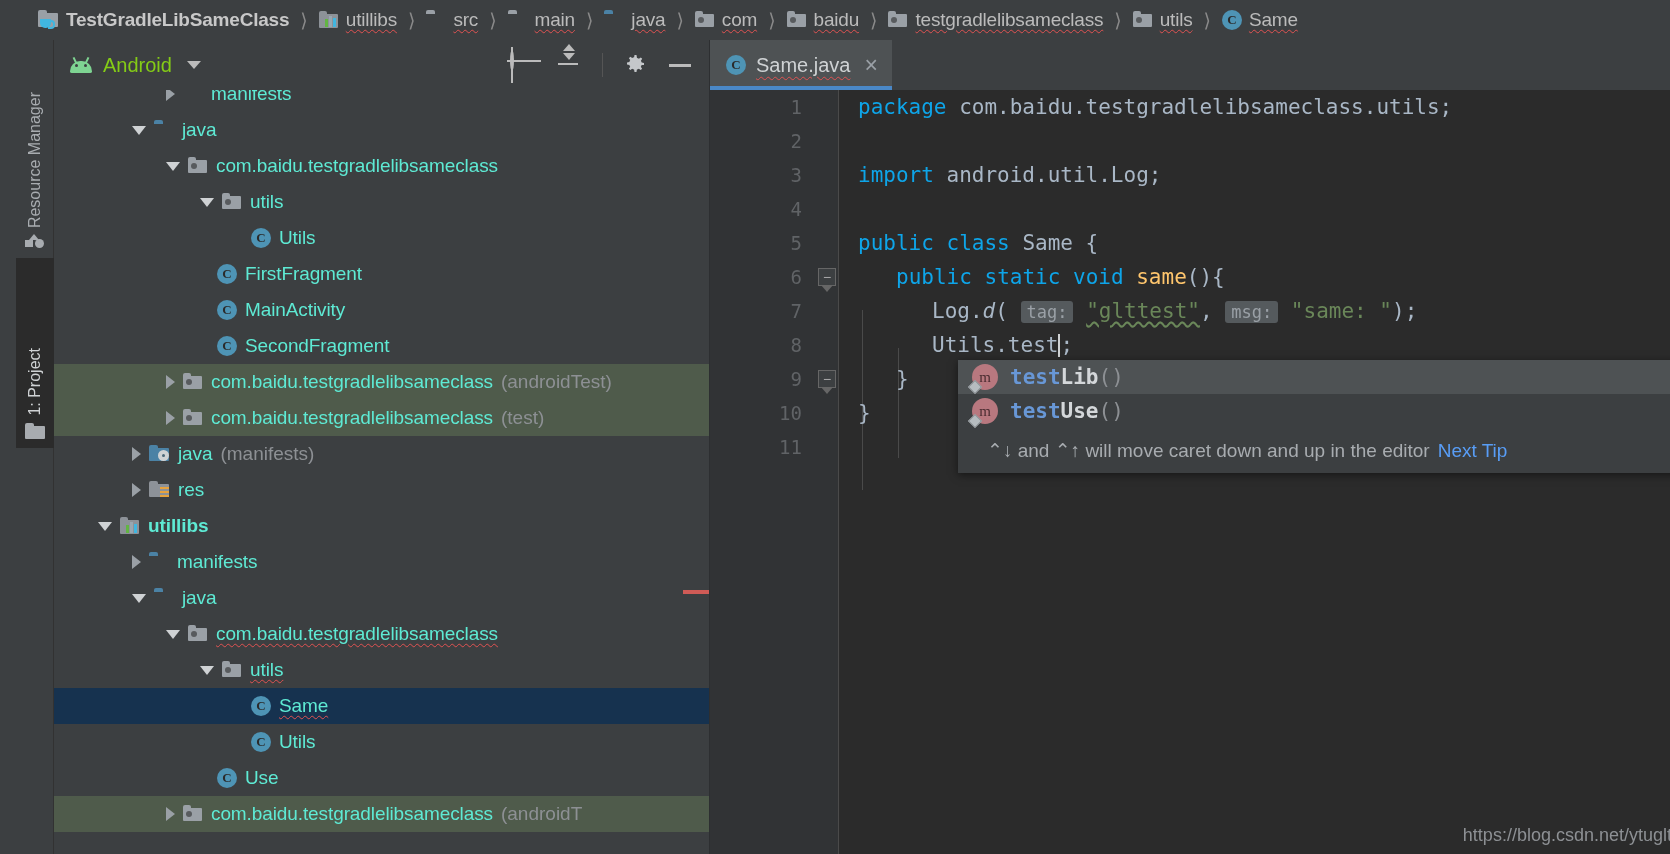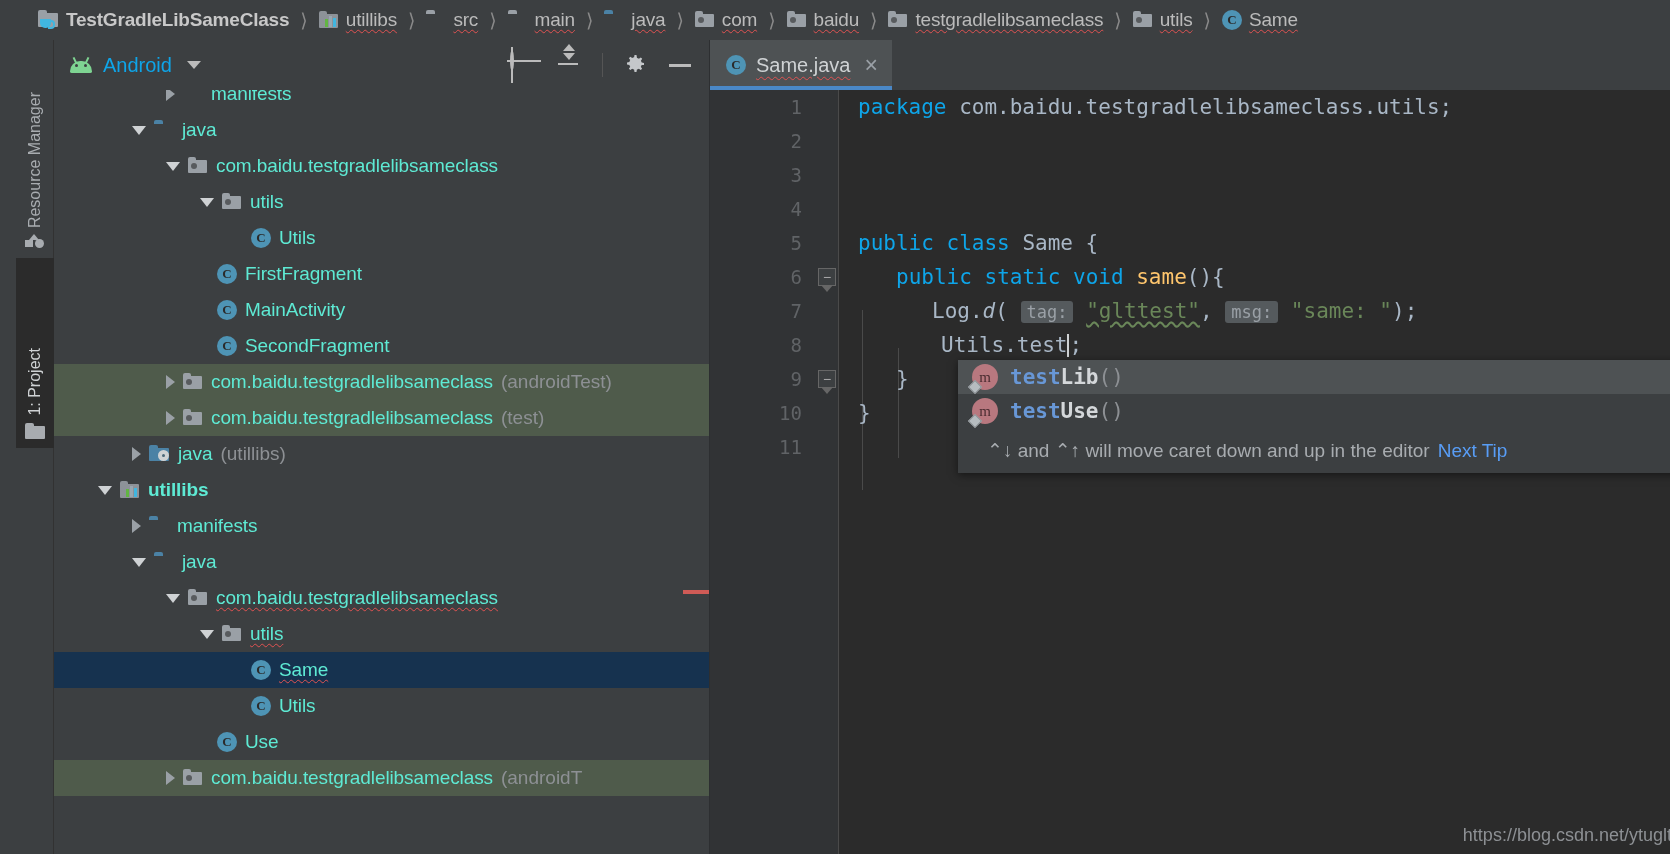--- a/index.html
+++ b/index.html
@@ -105,21 +105,21 @@
   .android-drop .droid .ear1, .android-drop .droid .ear2 {
     position: absolute; width: 2px; height: 7px; background: #7ed492; top: 0px;
   }
   .android-drop .droid .ear1 { left: 4px; transform: rotate(-25deg); }
   .android-drop .droid .ear2 { right: 4px; transform: rotate(25deg); }
   .android-drop .droid .e1, .android-drop .droid .e2 {
     position: absolute; width: 3px; height: 3px; border-radius: 50%; background: #3c3f41; top: 7px; z-index: 3;
   }
   .android-drop .droid .e1 { left: 5px; }
   .android-drop .droid .e2 { right: 5px; }
-  .android-drop .alabel { font-size: 20px; color: #0ea5e9; }
+  .android-drop .alabel { font-size: 20px; color: #84cc16; }
   .caret-down { width: 0; height: 0; border-left: 7px solid transparent; border-right: 7px solid transparent; border-top: 8px solid #bbbbbb; margin-left: 4px; }
   .hdr-icons { margin-left: auto; display: flex; align-items: center; gap: 20px; padding-right: 6px; }
   .hdr-btn { width: 26px; height: 26px; position: relative; cursor: default; }
   .target-ico { width:24px;height:26px;border:2px solid #bbb;border-radius:50%; position:relative;}
   .target-ico::before{content:"";position:absolute;left:50%;top:-5px;width:2px;height:36px;background:#bbb;transform:translateX(-50%);}
   .target-ico::after{content:"";position:absolute;top:50%;left:-5px;height:2px;width:34px;background:#bbb;transform:translateY(-50%);}
   .collapse-ico { width:24px;height:24px;position:relative;}
   .collapse-ico .ln{position:absolute;left:2px;top:11px;width:20px;height:2px;background:#bbb;}
   .collapse-ico .t1{position:absolute;left:7px;top:1px;width:0;height:0;border-left:6px solid transparent;border-right:6px solid transparent;border-top:7px solid #bbb;}
   .collapse-ico .t2{position:absolute;left:7px;bottom:1px;width:0;height:0;border-left:6px solid transparent;border-right:6px solid transparent;border-bottom:7px solid #bbb;}
@@ -414,21 +414,31 @@
         <span class="ntext">com.baidu.testgradlelibsameclass</span>
         <span class="nsub">(test)</span>
       </div>
       <div class="node" style="padding-left:78px">
         <span class="arrow-r"></span>
         <span class="gen-folder">
             <span class="gf"></span>
             <span class="fan"></span>
           </span>
         <span class="ntext">java</span>
-        <span class="nsub">(utillibs)</span>
+        <span class="nsub">(manifests)</span>
+      </div>
+      <div class="node" style="padding-left:78px">
+        <span class="arrow-r"></span>
+        <span class="res-folder">
+            <span class="rf"></span>
+            <span class="l1"></span>
+            <span class="l2"></span>
+            <span class="l3"></span>
+          </span>
+        <span class="ntext">res</span>
       </div>
       <div class="node" style="padding-left:44px">
         <span class="arrow-d"></span>
         <span class="mod-icon">
             <span class="mbody"></span>
             <span class="b1"></span>
             <span class="b2"></span>
             <span class="b3"></span>
           </span>
         <span class="ntext bold">utillibs</span>
@@ -507,40 +517,41 @@
       <div class="codelines">
         <div class="cl">
           <span class="lnum">1</span>
           <span class="ctxt"><span class="kw">package</span><span> com.baidu.testgradlelibsameclass.utils;</span></span>
         </div>
         <div class="cl">
           <span class="lnum">2</span>
         </div>
         <div class="cl">
           <span class="lnum">3</span>
+          <span class="ctxt"><span class="kw">import</span><span> android.util.Log;</span></span>
         </div>
         <div class="cl">
           <span class="lnum">4</span>
         </div>
         <div class="cl">
           <span class="lnum">5</span>
           <span class="ctxt"><span class="kw">public class </span><span class="cls">Same</span><span> {</span></span>
         </div>
         <div class="cl">
           <span class="lnum">6</span>
           <span class="foldmark" style="top:8px">−</span>
           <span class="ctxt" style="left:186px"><span class="kw">public static void </span><span class="mth">same</span><span>(){</span></span>
         </div>
         <div class="cl">
           <span class="lnum">7</span>
           <span class="ctxt" style="left:222px"><span>Log.</span><span class="ital">d</span><span>( </span><span class="hintchip">tag:</span><span> </span><span class="str squig">"glttest"</span><span>, </span><span class="hintchip">msg:</span><span> </span><span class="str">"same: "</span><span>);</span></span>
         </div>
         <div class="cl">
           <span class="lnum">8</span>
-          <span class="ctxt" style="left:231px"><span>Utils.test</span><span class="caret"></span><span>;</span></span>
+          <span class="ctxt" style="left:222px"><span>Utils.test</span><span class="caret"></span><span>;</span></span>
         </div>
         <div class="cl">
           <span class="lnum">9</span>
           <span class="foldmark" style="top:8px">−</span>
           <span class="ctxt" style="left:186px"><span>}</span></span>
         </div>
         <div class="cl">
           <span class="lnum">10</span>
           <span class="ctxt"><span>}</span></span>
         </div>

